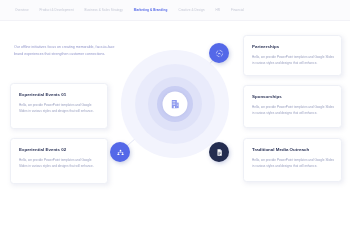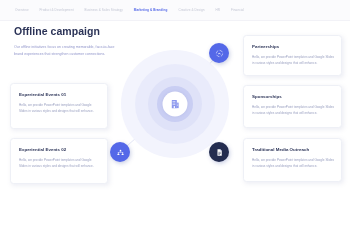--- a/index.html
+++ b/index.html
@@ -103,21 +103,20 @@
   <div class="navbar">
     <div class="nav-item first">Overview</div>
     <div class="nav-item">Product &amp; Development</div>
     <div class="nav-item">Business &amp; Sales Strategy</div>
     <div class="nav-item active">Marketing &amp; Branding</div>
     <div class="nav-item">Creative &amp; Design</div>
     <div class="nav-item">HR</div>
     <div class="nav-item">Financial</div>
   </div>
 
-  <div class="title">Offline campaign</div>
   <div class="subtitle">Our offline initiatives focus on creating memorable, face-to-face brand experiences that strengthen customer connections.</div>
 
   <div class="card card-l1">
     <div class="card-inner">
       <div class="card-title">Experiential Events 01</div>
       <div class="card-body">Hello, we provide PowerPoint templates and Google Slides in various styles and designs that will enhance.</div>
     </div>
   </div>
 
   <div class="card card-l2">

